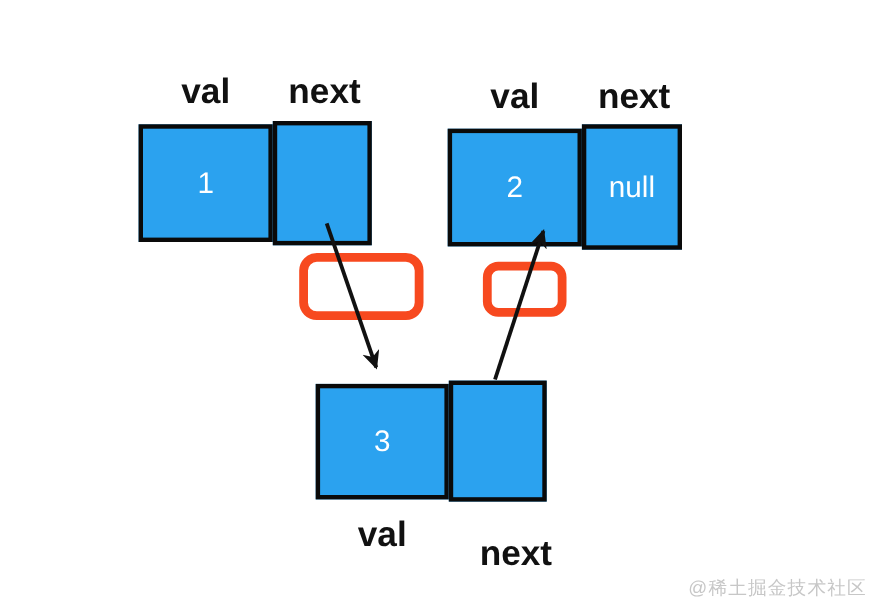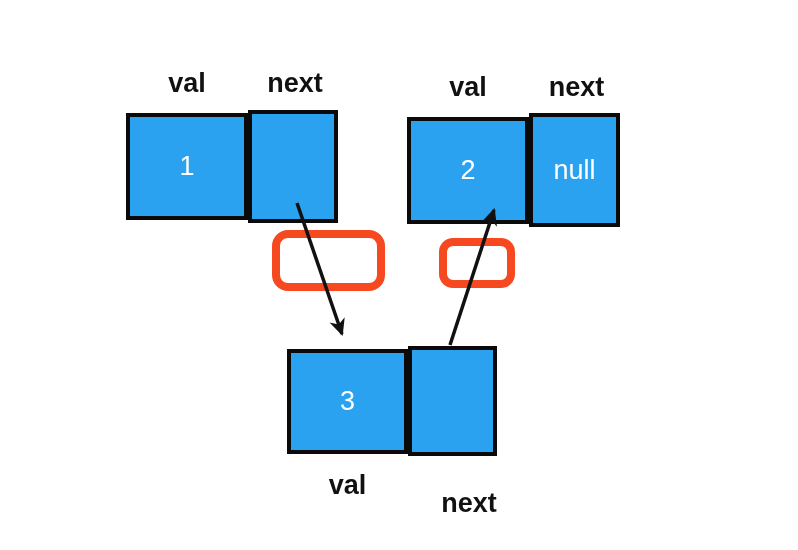--- a/index.html
+++ b/index.html
@@ -16,21 +16,21 @@
     border:4px solid #0a0a0a;
     box-sizing:border-box;
     display:flex;align-items:center;justify-content:center;
     color:#ffffff;
     font-size:27px;
     font-weight:500;
     z-index:1;
   }
   .flabel{
     position:absolute;
-    font-size:27px;
+    font-size:32px;
     font-weight:700;
     color:#111111;
     text-align:center;
     z-index:1;
     line-height:30px;
   }
   .highlight{
     position:absolute;
     border:8px solid #F7491F;
     box-sizing:border-box;
@@ -105,14 +105,15 @@
   <svg class="arrow-layer" viewBox="0 0 798 550" aria-hidden="true">
     <defs>
       <marker id="ah" markerUnits="userSpaceOnUse" markerWidth="22" markerHeight="18" refX="15" refY="8" orient="auto">
         <path d="M0,0 L17,8 L0,16 L5,8 Z" fill="#111111"></path>
       </marker>
     </defs>
     <line x1="297" y1="203" x2="342" y2="334" stroke="#111111" stroke-width="3.5" marker-end="url(#ah)"></line>
     <line x1="450" y1="345" x2="494" y2="210" stroke="#111111" stroke-width="3.5" marker-end="url(#ah)"></line>
   </svg>
 
+  <div class="watermark">@稀土掘金技术社区</div>
 
 </div>
 
 </body></html>

